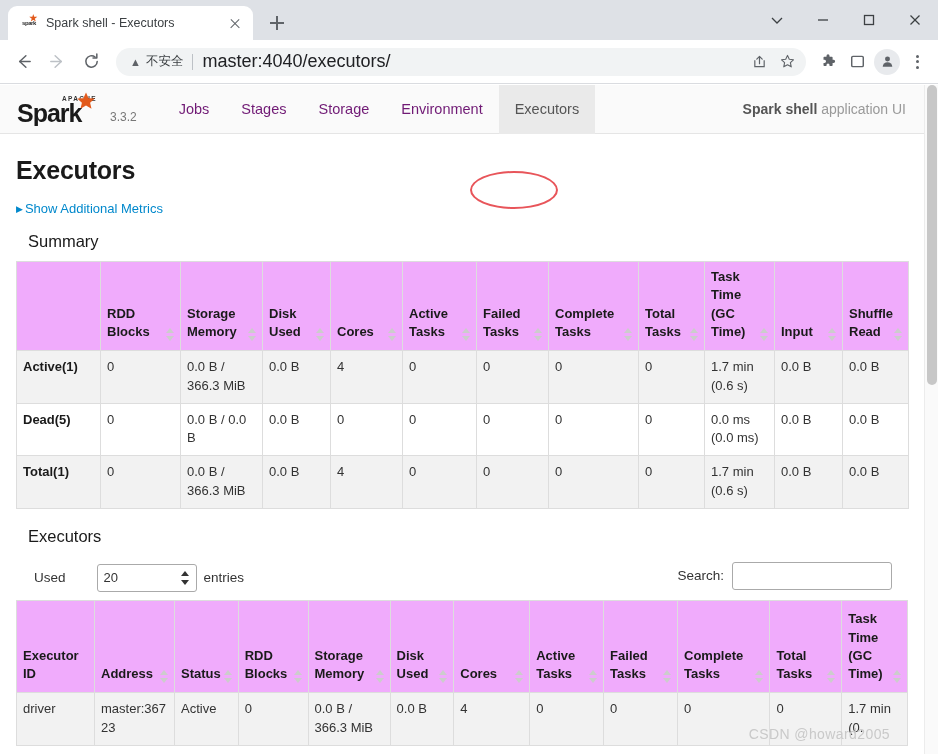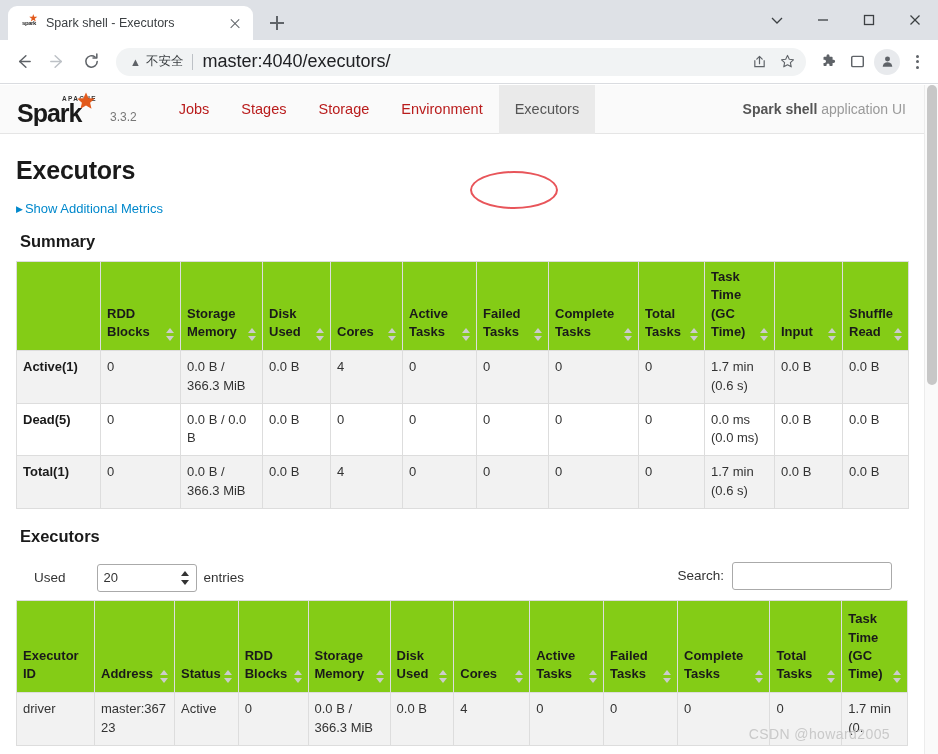--- a/index.html
+++ b/index.html
@@ -103,21 +103,21 @@
   
   .sparknav {
     height:49px; background:#fafafa; border-bottom:1px solid #e5e5e5;
     display:flex; align-items:center; position:relative;
   }
   .logo-wrap { display:flex; align-items:flex-end; padding-left:16px; gap:6px; }
   .logo-svg { display:block; }
   .ver { font-size:12px; color:#777; padding-bottom:2px; }
   .navlinks { display:flex; align-items:stretch; height:49px; margin-left:26px; }
   .navlink {
-    display:flex; align-items:center; padding:0 16px; font-size:14.5px; color:#b91c1c;
+    display:flex; align-items:center; padding:0 16px; font-size:14.5px; color:#701a75;
     text-decoration:none; cursor:pointer;
   }
   .navlink.active { background:#eaeaea; color:#555; }
   .appui {
     position:absolute; right:18px; font-size:14px; color:#999;
   }
   .appui b { color:#555; font-weight:bold; }
 
   .ellipse {
     position:absolute; left:470px; top:86px; width:88px; height:38px;
@@ -130,32 +130,32 @@
     font-size:25px; font-weight:bold; color:#1a1a1a; margin:22px 0 14px 0;
     letter-spacing:-0.2px;
   }
   .metrics-link {
     font-size:13px; color:#0088cc; cursor:pointer; display:inline-block; margin-bottom:16px;
   }
   .metrics-link .caret {
     display:inline-block; font-size:9px; margin-right:2px; position:relative; top:-1px;
   }
   h2.section {
-    font-size:16.5px; font-weight:bold; color:#1a1a1a; margin:0 0 10px 4px;
+    font-size:16.5px; font-weight:normal; color:#1a1a1a; margin:0 0 10px 12px;
   }
   h2.section.exec2 { margin-top:18px; }
 
   table.sp {
     border-collapse:collapse; width:100%; table-layout:fixed;
     font-size:13px; color:#333; border-top:1px solid #ddd;
   }
   table.sp th {
     vertical-align:bottom; text-align:left; font-weight:bold; color:#1a1a1a;
     padding:6px 6px 8px 6px; border:1px solid #ddd; border-top:none;
-    font-size:13px; line-height:1.42; position:relative; background:#84cc16;
+    font-size:13px; line-height:1.42; position:relative; background:#f0abfc;
     cursor:pointer;
   }
   table.sp th .hdr { display:block; padding-right:12px; }
   table.sp th .sortarrow {
     position:absolute; right:5px; bottom:9px; width:9px; height:13px;
   }
   table.sp th .sortarrow::before {
     content:""; position:absolute; left:0; top:0;
     border-left:4.5px solid transparent; border-right:4.5px solid transparent;
     border-bottom:5px solid #cccccc;

